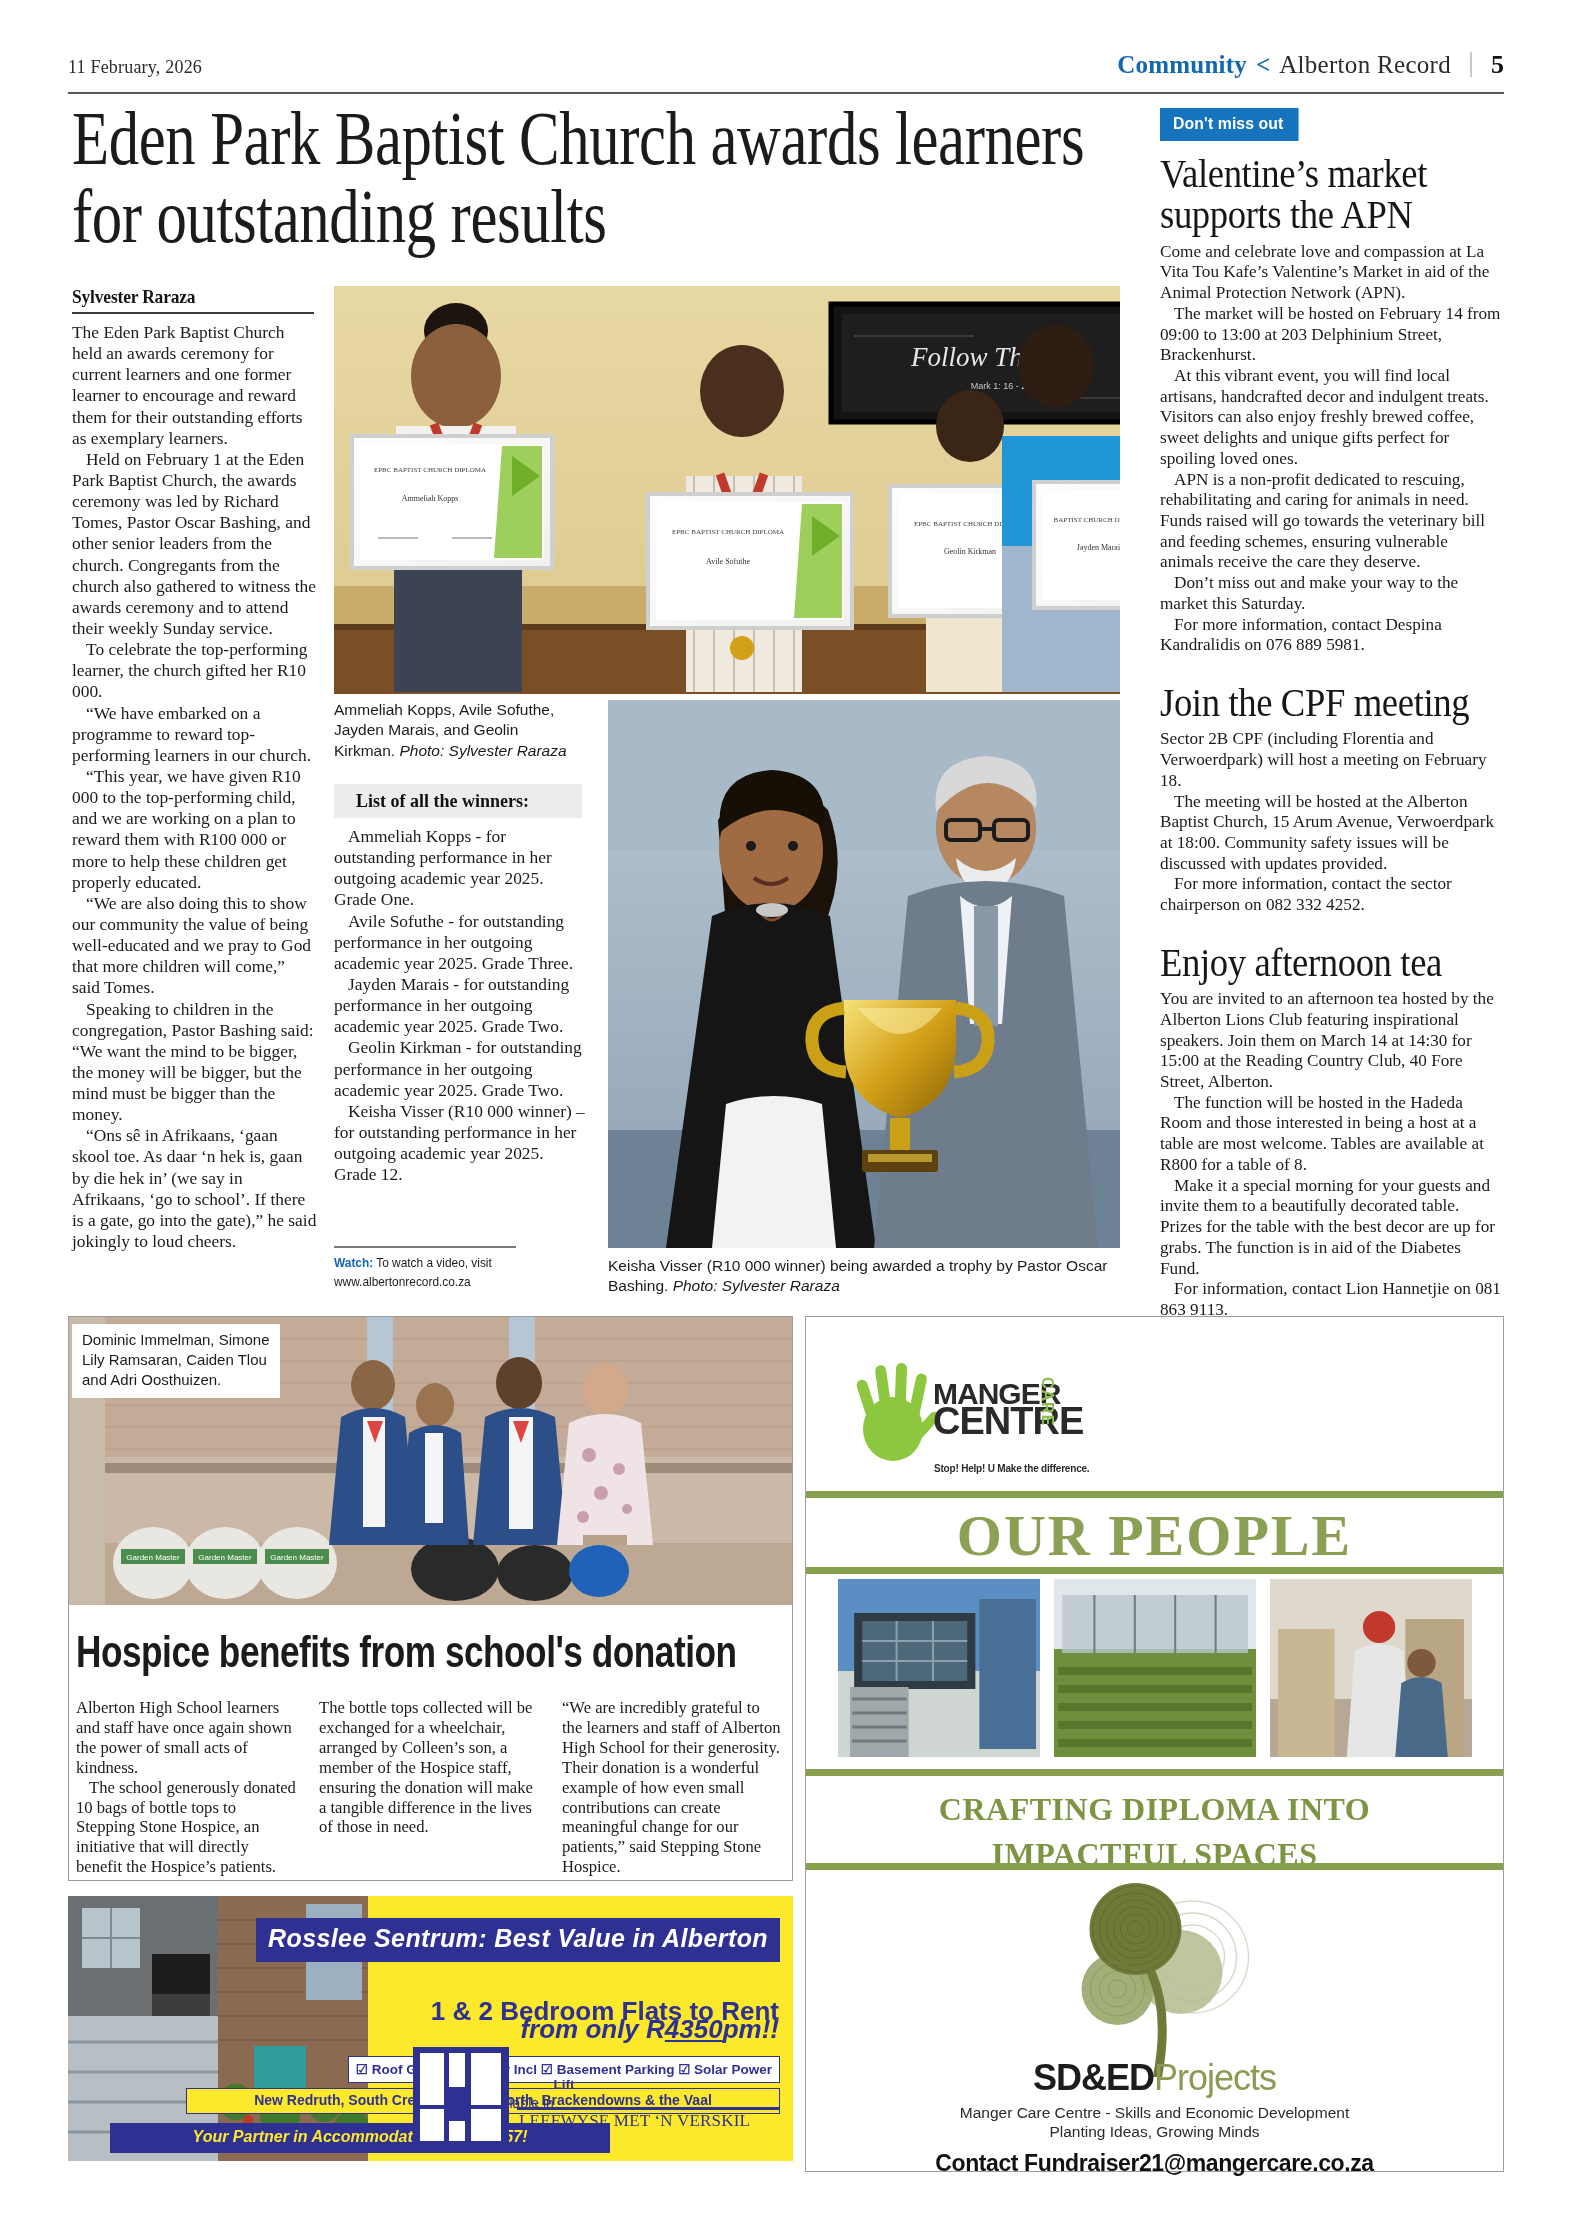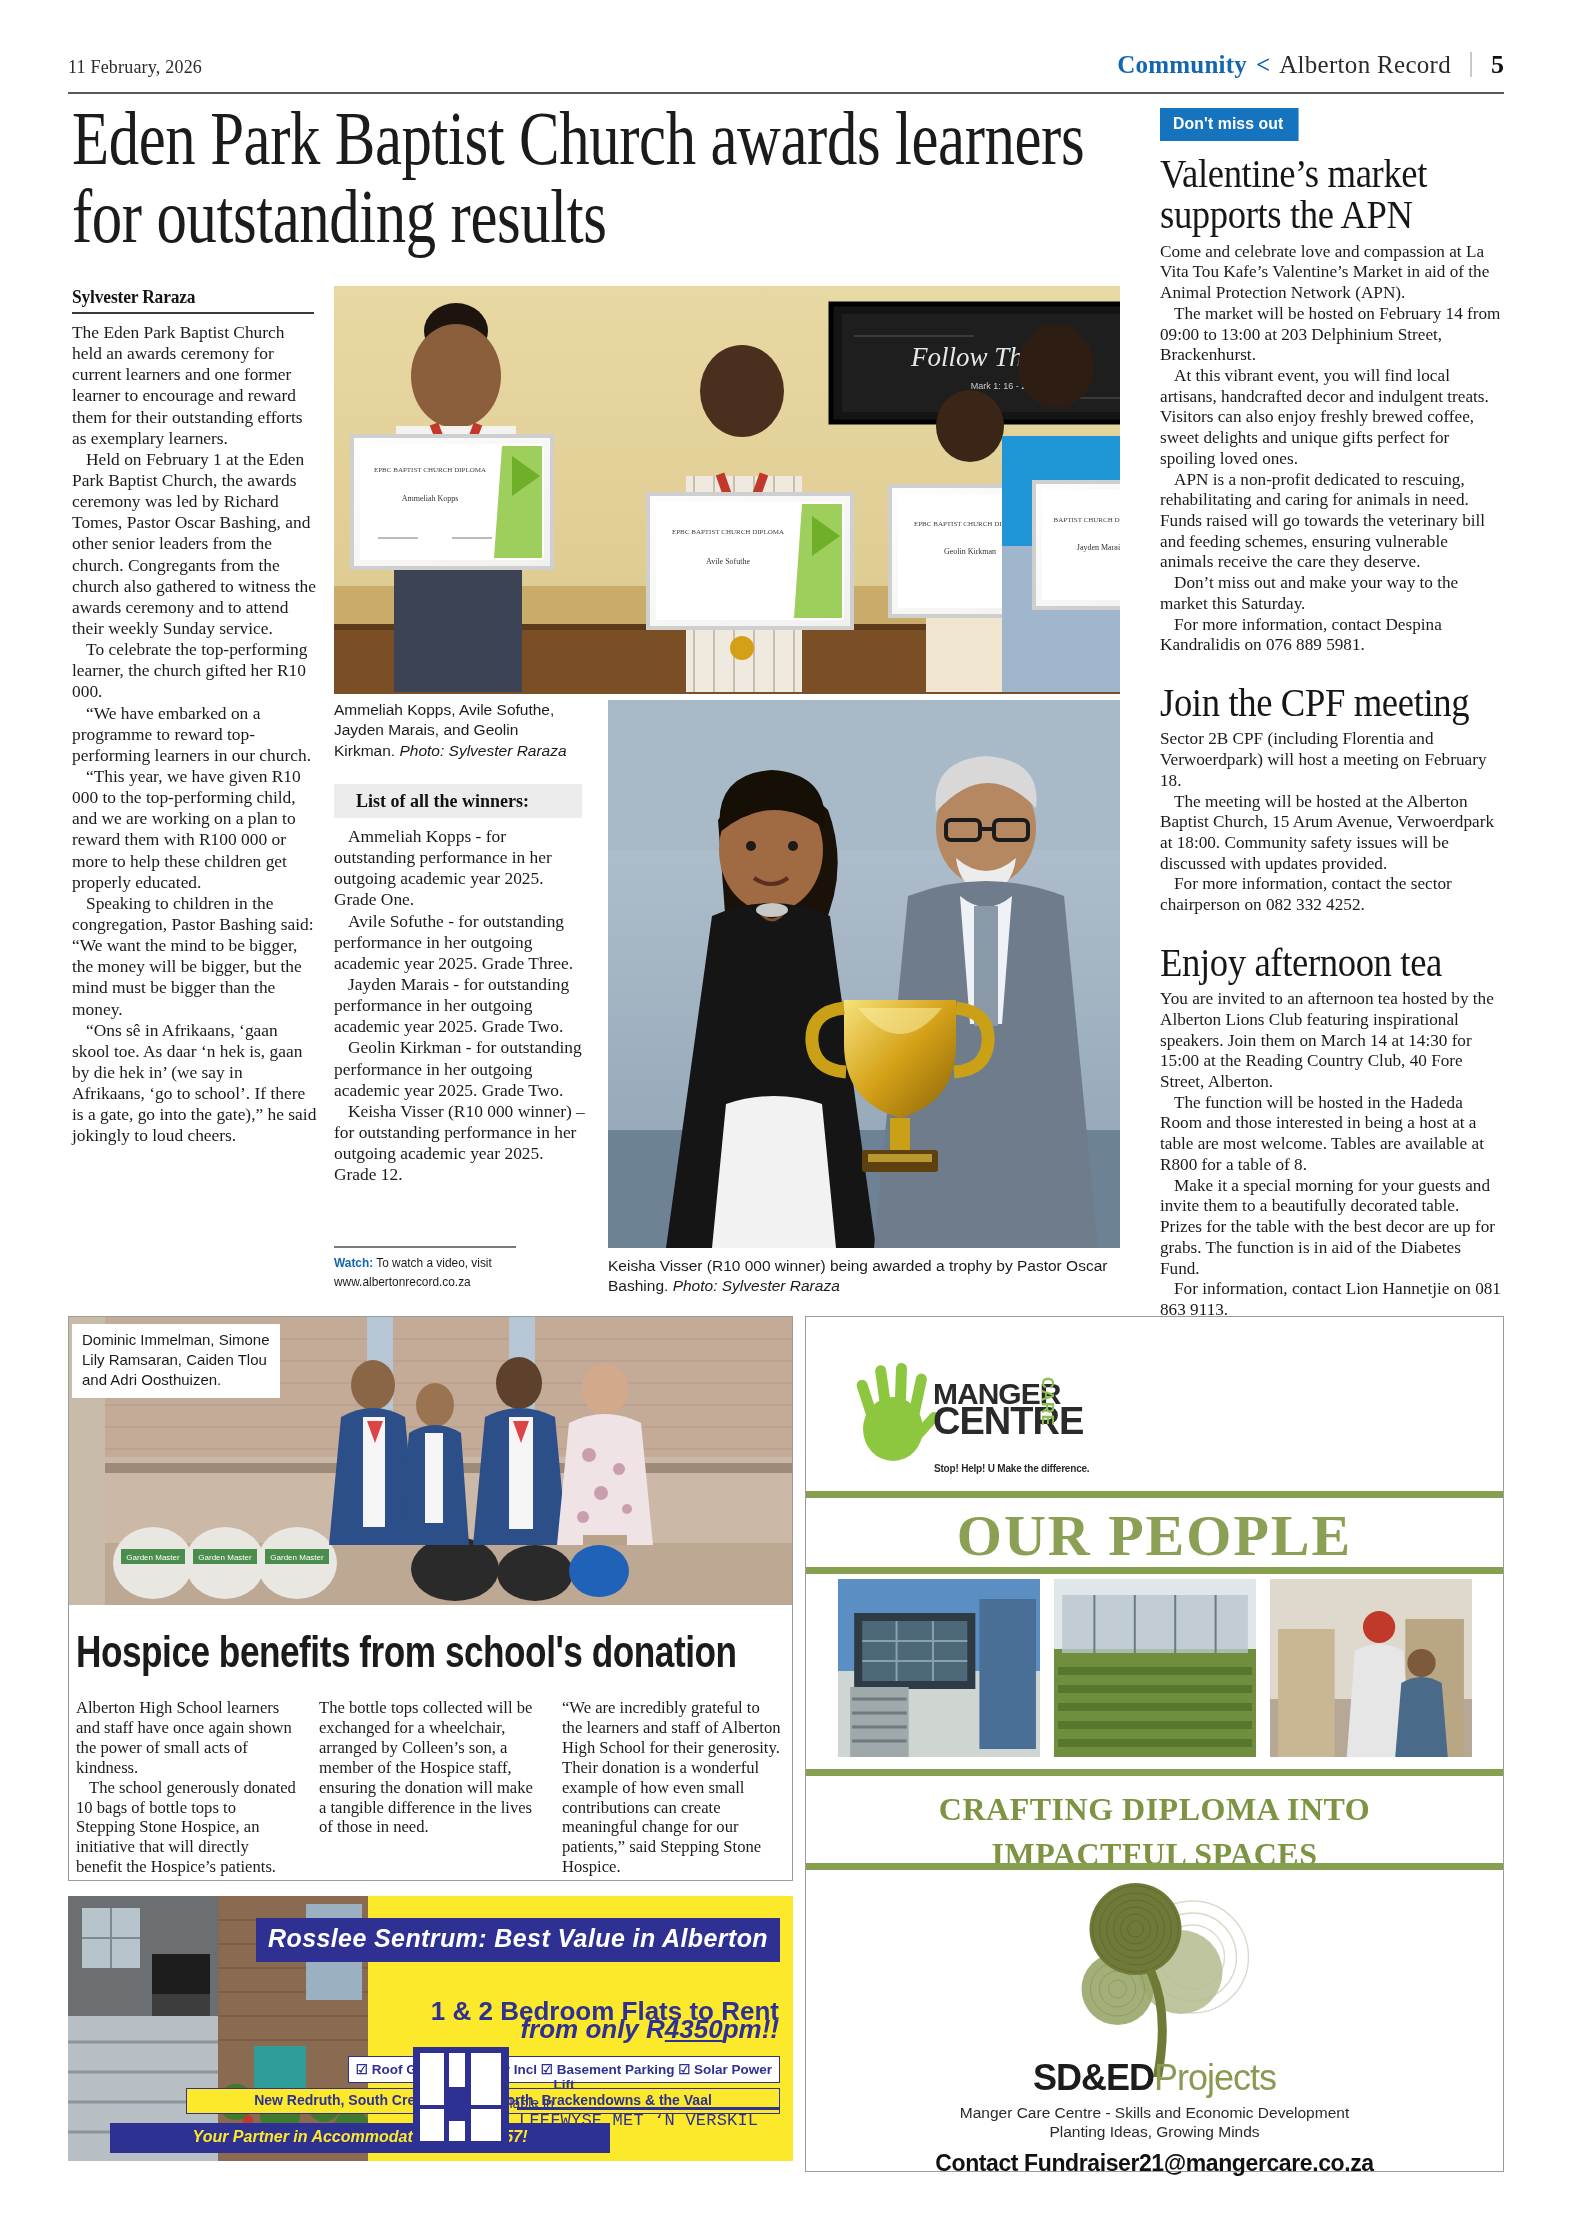--- a/index.html
+++ b/index.html
@@ -137,21 +137,21 @@
   .rl-more{position:absolute;left:118px;top:192px;width:594px;height:26px;background:#fde92b;border:1.5px solid #2e3192;}
   .rl-more span{position:absolute;left:0;top:3px;width:100%;text-align:center;
     font-family:"Liberation Sans", sans-serif;font-size:14px;color:#2e3192;}
   .rl-partner{position:absolute;left:42px;top:227px;width:500px;height:30px;background:#2e3192;}
   .rl-partner span{position:absolute;left:0;top:5px;width:100%;text-align:center;color:#fde92b;
     font-family:"Liberation Sans", sans-serif;font-weight:bold;font-style:italic;font-size:16px;}
   .rl-logo{position:absolute;right:10px;bottom:6px;width:370px;height:108px;}
   .rl-bricks{position:absolute;left:0;top:0;width:96px;height:100px;background:#2e3192;}
   .rl-name{position:absolute;left:104px;top:-4px;font-family:"Liberation Sans", sans-serif;
     font-weight:bold;font-size:53px;color:#2e3192;letter-spacing:-1px;}
-  .rl-sub{position:absolute;left:106px;top:64px;font-family:Liberation Mono, monospace;
+  .rl-sub{position:absolute;left:106px;top:64px;font-family:Liberation Serif, serif;
     font-size:17px;color:#2e3192;letter-spacing:.2px;}
   .rl-ul{position:absolute;left:104px;top:60px;width:262px;height:3px;background:#2e3192;}
 </style>
 </head>
 <body>
 
 <div class="page">
 
   <div class="masthead">
     <div class="mh-date">11 February, 2026</div>
@@ -168,20 +168,21 @@
   <div class="headline">Eden Park Baptist Church awards learners for outstanding results</div>
 
   <div class="byline">Sylvester Raraza</div>
   <div class="byline-rule"></div>
   <div class="col1" id="col1">
       <p class="first">The Eden Park Baptist Church held an awards ceremony for current learners and one former learner to encourage and reward them for their outstanding efforts as exemplary learners.</p>
       <p>Held on February 1 at the Eden Park Baptist Church, the awards ceremony was led by Richard Tomes, Pastor Oscar Bashing, and other senior leaders from the church. Congregants from the church also gathered to witness the awards ceremony and to attend their weekly Sunday service.</p>
       <p>To celebrate the top-performing learner, the church gifted her R10 000.</p>
       <p>“We have embarked on a programme to reward top-performing learners in our church.</p>
       <p>“This year, we have given R10 000 to the top-performing child, and we are working on a plan to reward them with R100 000 or more to help these children get properly educated.</p>
+      <p>“We are also doing this to show our community the value of being well-educated and we pray to God that more children will come,” said Tomes.</p>
       <p>Speaking to children in the congregation, Pastor Bashing said: “We want the mind to be bigger, the money will be bigger, but the mind must be bigger than the money.</p>
       <p>“Ons sê in Afrikaans, ‘gaan skool toe. As daar ‘n hek is, gaan by die hek in’ (we say in Afrikaans, ‘go to school’. If there is a gate, go into the gate),” he said jokingly to loud cheers.</p>
     </div>
 
   <div class="photo1">
     <svg viewBox="0 0 786 408" width="786" height="408" preserveAspectRatio="none">
       <defs>
         <linearGradient id="wall" x1="0" y1="0" x2="0" y2="1">
           <stop offset="0" stop-color="#e8d8a3"></stop>
             <stop offset="1" stop-color="#dcc88d"></stop>

